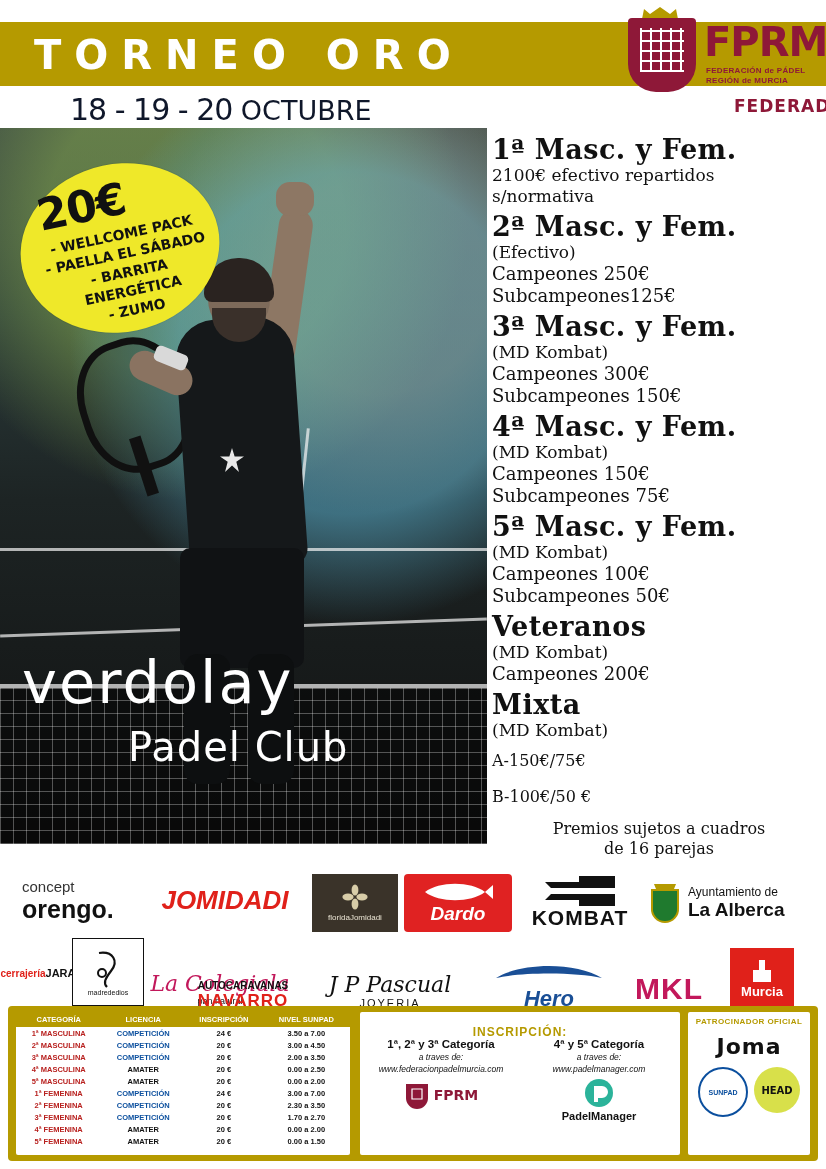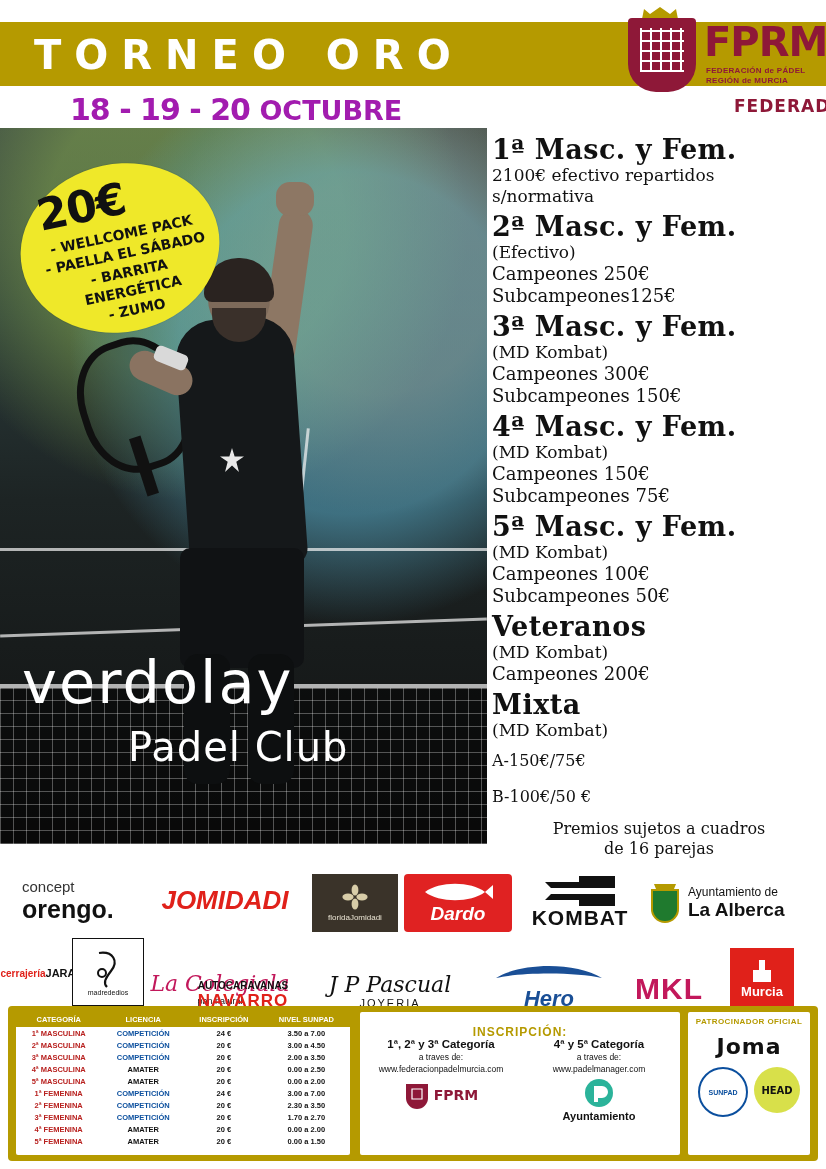--- a/index.html
+++ b/index.html
@@ -4,22 +4,22 @@
 <style>
   html,body{margin:0;padding:0;}
   body{width:826px;height:1169px;background:#ffffff;font-family:"Liberation Sans",sans-serif;overflow:hidden;}
   .poster{position:relative;width:826px;height:1169px;background:#ffffff;}
 
   
   .header{position:absolute;left:0;top:0;width:826px;height:128px;background:#ffffff;}
   .header-band{position:absolute;left:0;top:22px;width:826px;height:64px;background:#b59a00;}
   .header-title{position:absolute;left:34px;top:30px;width:560px;height:50px;color:#ffffff;
     font-family:"DejaVu Sans",sans-serif;font-weight:bold;font-size:40px;letter-spacing:13px;line-height:50px;}
-  .header-dates{position:absolute;left:70px;top:92px;color:#a21caf;font-family:"DejaVu Sans",sans-serif;
-    font-weight:bold;font-size:30px;letter-spacing:-1px;}
+  .header-dates{position:absolute;left:70px;top:92px;color:#0f172a;font-family:"DejaVu Sans",sans-serif;
+    font-weight:normal;font-size:30px;letter-spacing:-1px;}
   .header-dates .mon{font-size:27px;letter-spacing:0px;}
 
   
   .fprm-top{position:absolute;left:612px;top:4px;width:214px;height:122px;}
   .fprm-crown{position:absolute;left:28px;top:2px;width:40px;height:14px;}
   .fprm-shield{position:absolute;left:16px;top:14px;width:68px;height:74px;background:#8e1838;
     border-radius:4px 4px 28px 28px;}
   .fprm-shield .net{position:absolute;left:12px;top:10px;right:12px;bottom:20px;
     background:
       repeating-linear-gradient(90deg,#ffffff 0 2px,transparent 2px 10px),
@@ -105,21 +105,21 @@
   td{font-size:7.5px;font-weight:bold;text-align:center;padding:1.5px 0;}
   .c-mas{color:#b8211f;}
   .c-fem{color:#b8211f;}
   .c-comp{color:#0b4f9e;}
   .c-plain{color:#111;}
 
   .inscr{position:absolute;left:352px;top:6px;width:320px;height:143px;background:#ffffff;border-radius:2px;}
   .inscr-title{text-align:center;color:#b59a00;font-weight:bold;font-size:12px;letter-spacing:1px;padding-top:13px;}
   .inscr-col{position:absolute;top:26px;width:158px;text-align:center;}
   .inscr-col h4{margin:0;font-size:11.5px;font-weight:bold;color:#111;}
-  .inscr-col p{margin:2px 0 0;font-size:8.5px;color:#111;}
+  .inscr-col p{margin:2px 0 0;font-size:8.5px;color:#111;font-style:italic;}
   .inscr-col .url{font-size:8.5px;color:#111;}
 
   .patro{position:absolute;left:680px;top:6px;width:122px;height:143px;background:#ffffff;border-radius:2px;}
   .patro-title{text-align:center;color:#b59a00;font-weight:bold;font-size:8px;letter-spacing:.4px;padding-top:5px;}
   .joma{text-align:center;font-family:"DejaVu Sans",sans-serif;font-weight:bold;font-size:22px;color:#111;
     letter-spacing:1px;margin-top:8px;}
   .badges{display:flex;justify-content:center;gap:6px;margin-top:8px;}
   .sunpad{width:46px;height:46px;border-radius:50%;border:2px solid #0b4f9e;color:#0b4f9e;
     font-size:7px;font-weight:bold;display:flex;align-items:center;justify-content:center;text-align:center;}
   .headb{width:46px;height:46px;border-radius:50%;background:#d8e04a;display:flex;align-items:center;
@@ -425,21 +425,21 @@
 
       <div class="inscr-col" style="left:160px;">
         <h4>4ª y 5ª Categoría</h4>
         <p>a traves de:</p>
         <p class="url">www.padelmanager.com</p>
         <div style="margin-top:4px;display:flex;flex-direction:column;align-items:center;">
           <svg width="30" height="30" viewBox="0 0 30 30">
             <circle cx="15" cy="15" r="14" fill="#2bb39a"></circle>
             <path d="M10 8 h8 a6 6 0 0 1 0 12 h-4 v4 h-4 Z" fill="#ffffff"></path>
           </svg>
-          <div style="font-size:11px;color:#111;font-weight:bold;margin-top:2px;">Ayuntamiento</div>
+          <div style="font-size:11px;color:#111;font-weight:bold;margin-top:2px;">PadelManager</div>
         </div>
       </div>
     </div>
 
     <div class="patro">
       <div class="patro-title">PATROCINADOR OFICIAL</div>
       <div class="joma">Joma</div>
       <div class="badges">
         <div class="sunpad">SUNPAD</div>
         <div class="headb">HEAD</div>

